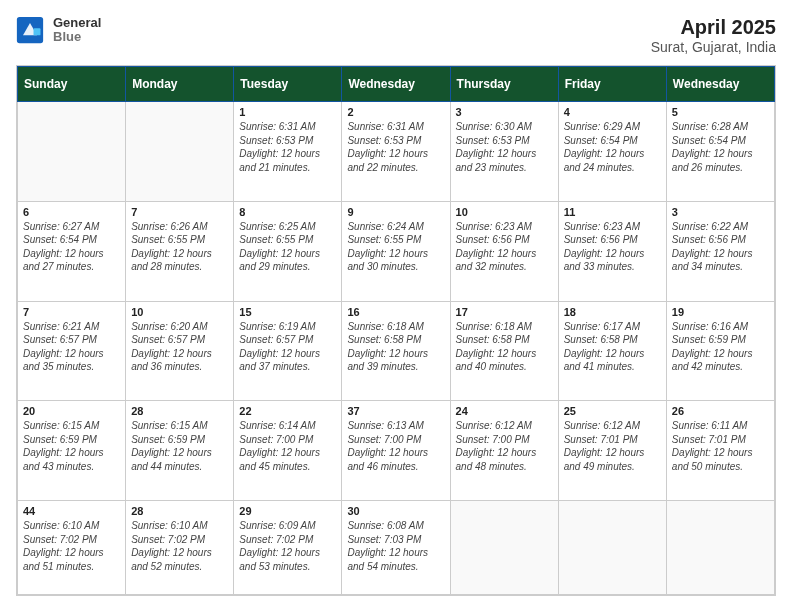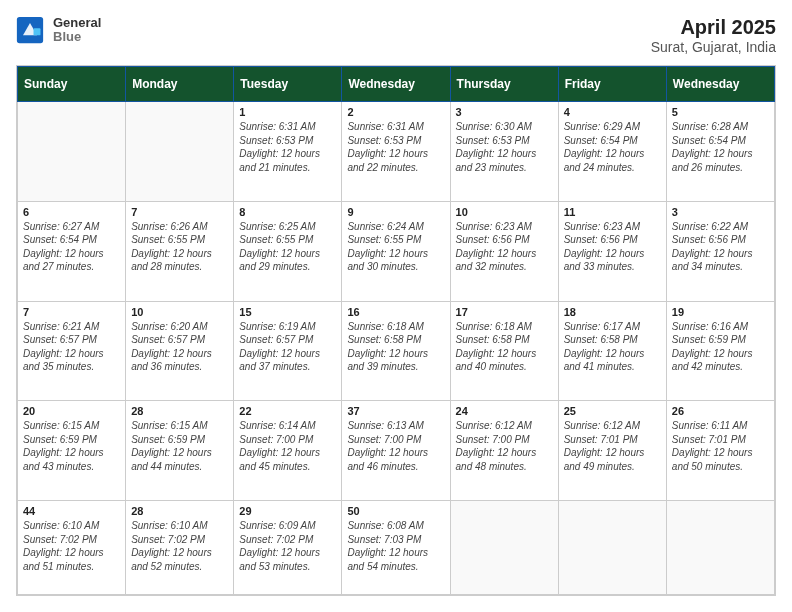--- a/index.html
+++ b/index.html
@@ -262,21 +262,21 @@
             </td>
             <td>
               <span class="day-number">28</span>
               <div class="day-info">Sunrise: 6:10 AM<br>Sunset: 7:02 PM<br>Daylight: 12 hours and 52 minutes.</div>
             </td>
             <td>
               <span class="day-number">29</span>
               <div class="day-info">Sunrise: 6:09 AM<br>Sunset: 7:02 PM<br>Daylight: 12 hours and 53 minutes.</div>
             </td>
             <td>
-              <span class="day-number">50</span>
+              <span class="day-number">30</span>
               <div class="day-info">Sunrise: 6:08 AM<br>Sunset: 7:03 PM<br>Daylight: 12 hours and 54 minutes.</div>
             </td>
             <td class="empty-cell"></td>
             <td class="empty-cell"></td>
             <td class="empty-cell"></td>
           </tr>
         </tbody>
     </table>
   </div>
 </div>

